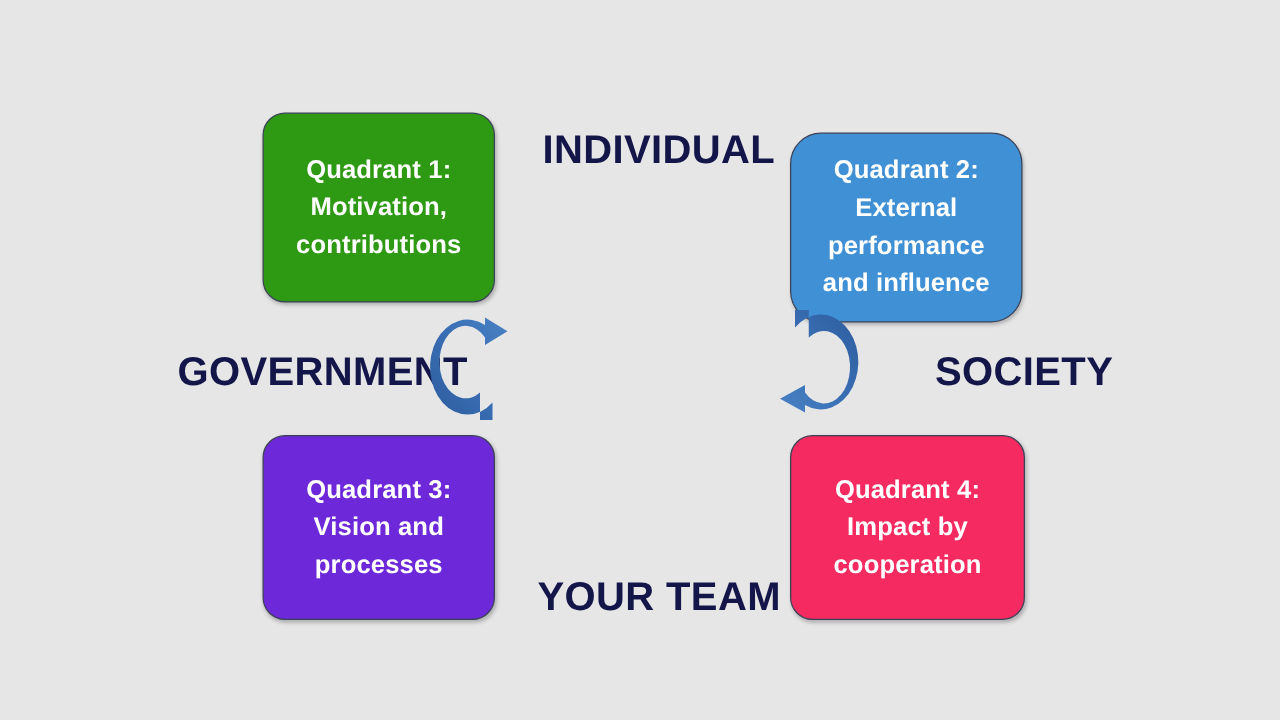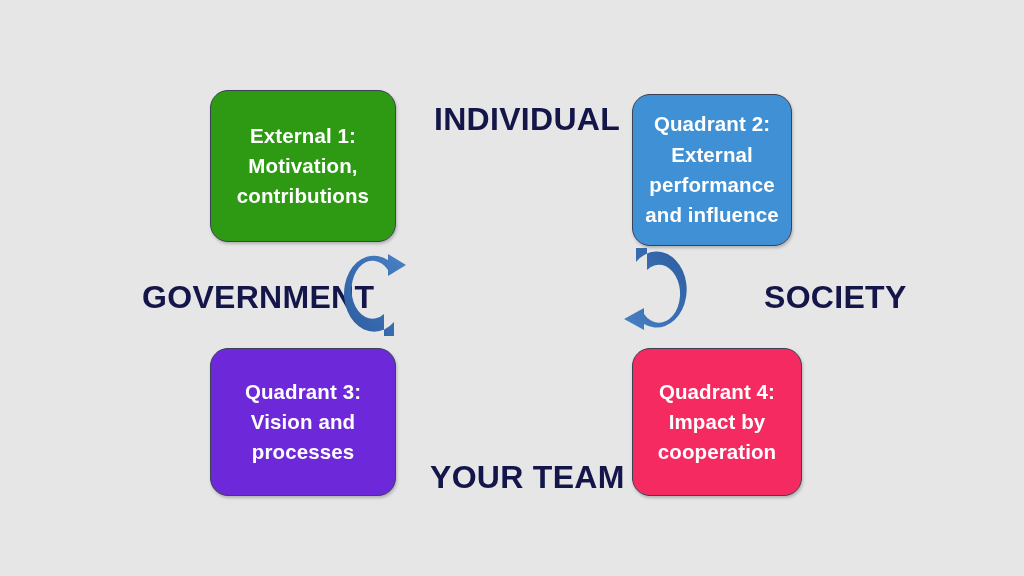--- a/index.html
+++ b/index.html
@@ -35,52 +35,52 @@
     font-weight: bold;
     font-size: 20.5px;
     line-height: 1.48;
     letter-spacing: 0.1px;
     padding: 6px 12px;
     box-shadow: 1px 2px 3px rgba(60,60,70,0.30);
     white-space: pre-line;
   }
 
   #quad-1 { left: 210px; top: 90px;  width: 186px; height: 152px; background: #2E9A14; }
-  #quad-2 { left: 632px; top: 94px;  width: 160px; height: 152px; background: #4090D6; }
+  #quad-2 { left: 632px; top: 106px;  width: 186px; height: 152px; background: #4090D6; border-radius: 25px; }
   #quad-3 { left: 210px; top: 348px; width: 186px; height: 148px; background: #6d28d9; }
-  #quad-4 { left: 632px; top: 348px; width: 170px; height: 148px; background: #F52A60; }
+  #quad-4 { left: 632px; top: 348px; width: 188px; height: 148px; background: #F52A60; }
 
   
   .axis-label {
     position: absolute;
     color: #14164a;
     font-weight: bold;
     font-size: 32px;
     letter-spacing: 0.3px;
     white-space: nowrap;
   }
   #label-individual { left: 434px; top: 101px; }
-  #label-society    { left: 748px; top: 279px; margin-left: 16px; }
+  #label-society    { left: 748px; top: 279px; }
   #label-government { left: 142px; top: 279px; }
   #label-your-team  { left: 430px; top: 459px; }
 
   
   .arrow-svg {
     position: absolute;
     overflow: visible;
   }
   #arrow-left  { left: 344px; top: 244px; width: 64px; height: 96px; }
   #arrow-right { left: 620px; top: 244px; width: 68px; height: 96px; }
 </style>
 </head>
 <body>
 
 <div id="canvas">
 
-  <div class="quad" id="quad-1">External 1:
+  <div class="quad" id="quad-1">Quadrant 1:
 Motivation,
 contributions</div>
 
   <div class="quad" id="quad-2">Quadrant 2:
 External
 performance
 and influence</div>
 
   <div class="quad" id="quad-3">Quadrant 3:
 Vision and

